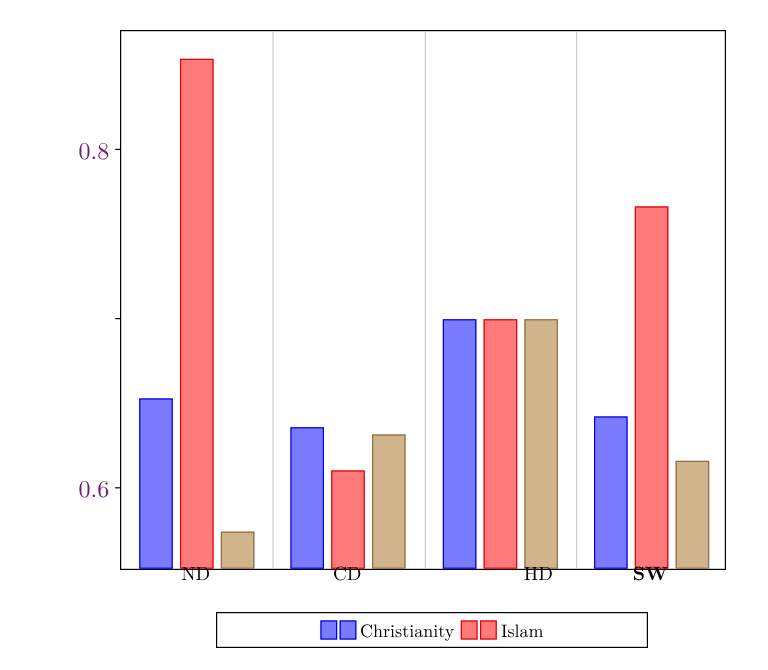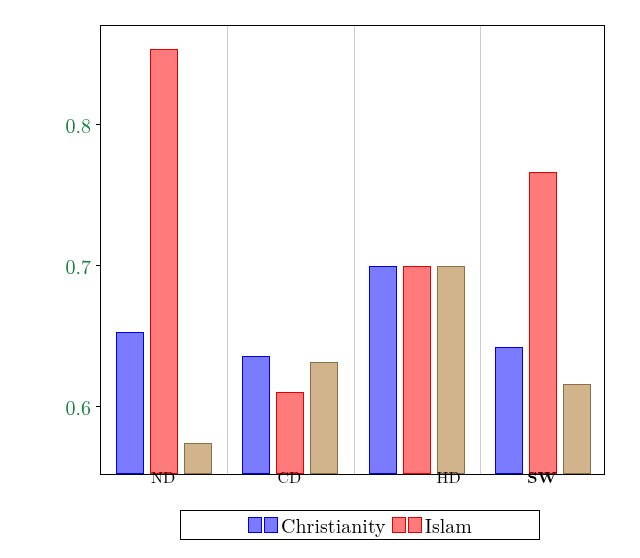--- a/index.html
+++ b/index.html
@@ -35,21 +35,21 @@
     width: 1px;
     background: #ccc;
   }
   .ytick {
     position: absolute;
     left: -60px;
     width: 50px;
     text-align: right;
     font-size: 20px;
     transform: translateY(-50%);
-    color: #15803d;
+    color: #701a75;
   }
   .ytick-line {
     position: absolute;
     left: -5px;
     width: 5px;
     height: 1px;
     background: #000;
   }
   .xtick-label {
     position: absolute;
@@ -80,24 +80,24 @@
   }
   .legend {
     position: absolute;
     left: 170px;
     top: 500px;
     width: 360px;
     height: 30px;
     border: 1px solid #000;
     background: #fff;
     display: flex;
-    align-items: flex-end;
+    align-items: center;
     justify-content: center;
     gap: 6px;
-    font-size: 20px;
+    font-size: 15px;
     padding: 0 6px;
   }
   .legend-item { display: flex; align-items: center; gap: 3px; }
   .swatch {
     width: 14px;
     height: 16px;
     border: 1px solid;
     display: inline-block;
   }
   .swatch-pair { display:flex; gap:2px; }
@@ -111,21 +111,20 @@
 <div class="chart-wrap">
 
   <div class="ylabel">Negative sentiment probability</div>
 
   <div class="plot-area" id="plot">
       <div class="grid-v" style="left: 126.25px;"></div>
       <div class="grid-v" style="left: 252.5px;"></div>
       <div class="grid-v" style="left: 378.75px;"></div>
       <div class="ytick" style="top: 379.688px;">0.6</div>
       <div class="ytick-line" style="top: 379.688px;"></div>
-      <div class="ytick" style="top: 239.062px;">0.7</div>
       <div class="ytick-line" style="top: 239.062px;"></div>
       <div class="ytick" style="top: 98.4375px;">0.8</div>
       <div class="ytick-line" style="top: 98.4375px;"></div>
       <div class="bar c0" style="left: 15.125px; height: 142.031px;"></div>
       <div class="bar c1" style="left: 49.125px; height: 424.688px;"></div>
       <div class="bar c2" style="left: 83.125px; height: 30.9375px;"></div>
       <div class="bar c0" style="left: 141.375px; height: 118.125px;"></div>
       <div class="bar c1" style="left: 175.375px; height: 81.5625px;"></div>
       <div class="bar c2" style="left: 209.375px; height: 112.5px;"></div>
       <div class="bar c0" style="left: 267.625px; height: 208.125px;"></div>

